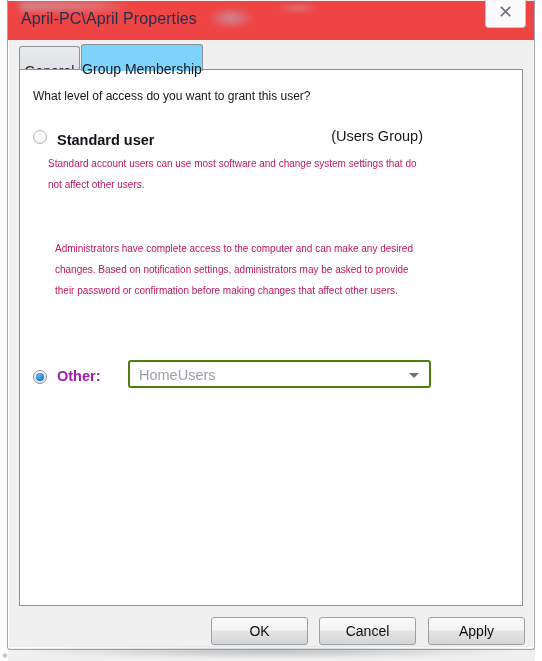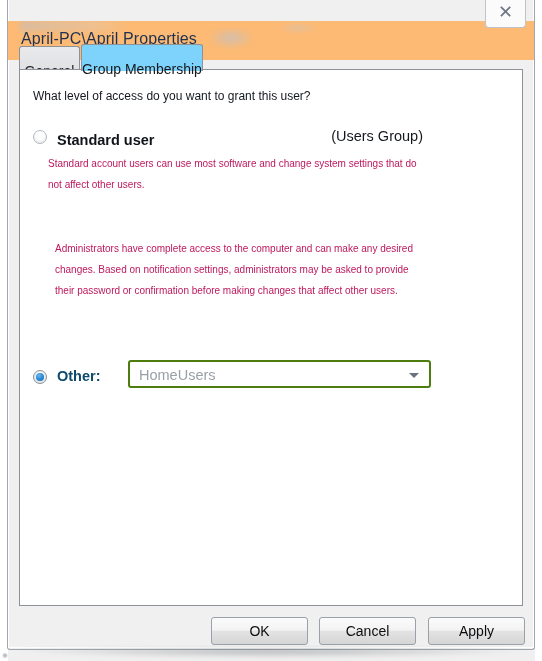--- a/index.html
+++ b/index.html
@@ -46,23 +46,22 @@
     border-top: none;
     pointer-events: none;
   }
 
   
   .titlebar {
     position: absolute;
     left: 8px; top: 1px;
     width: 526px;
     height: 39px;
-    background: #fdba74;
+    background: #ef4444;
     overflow: hidden;
-    margin-top: 20px;
   }
   .title-smudge {
     position: absolute;
     left: 12px; top: 0px;
     width: 110px; height: 10px;
     background: linear-gradient(90deg, rgba(180,190,205,0.55), rgba(205,212,222,0.30) 70%, rgba(255,255,255,0));
     filter: blur(3px);
   }
   .title-smudge2 {
     position: absolute;
@@ -235,21 +234,21 @@
     left: 33px; top: 365px;
     width: 398px;
     height: 28px;
   }
   .other-row .radio { top: 5px; }
   .other-label {
     position: absolute;
     left: 24px; top: 3px;
     font-size: 14.5px;
     font-weight: bold;
-    color: #0c4a6e;
+    color: #a21caf;
     white-space: nowrap;
   }
   .combo {
     position: absolute;
     left: 95px; top: -5px;
     width: 303px;
     height: 28px;
     box-sizing: border-box;
     background: #ffffff;
     border: 2px solid #4d7c0f;

